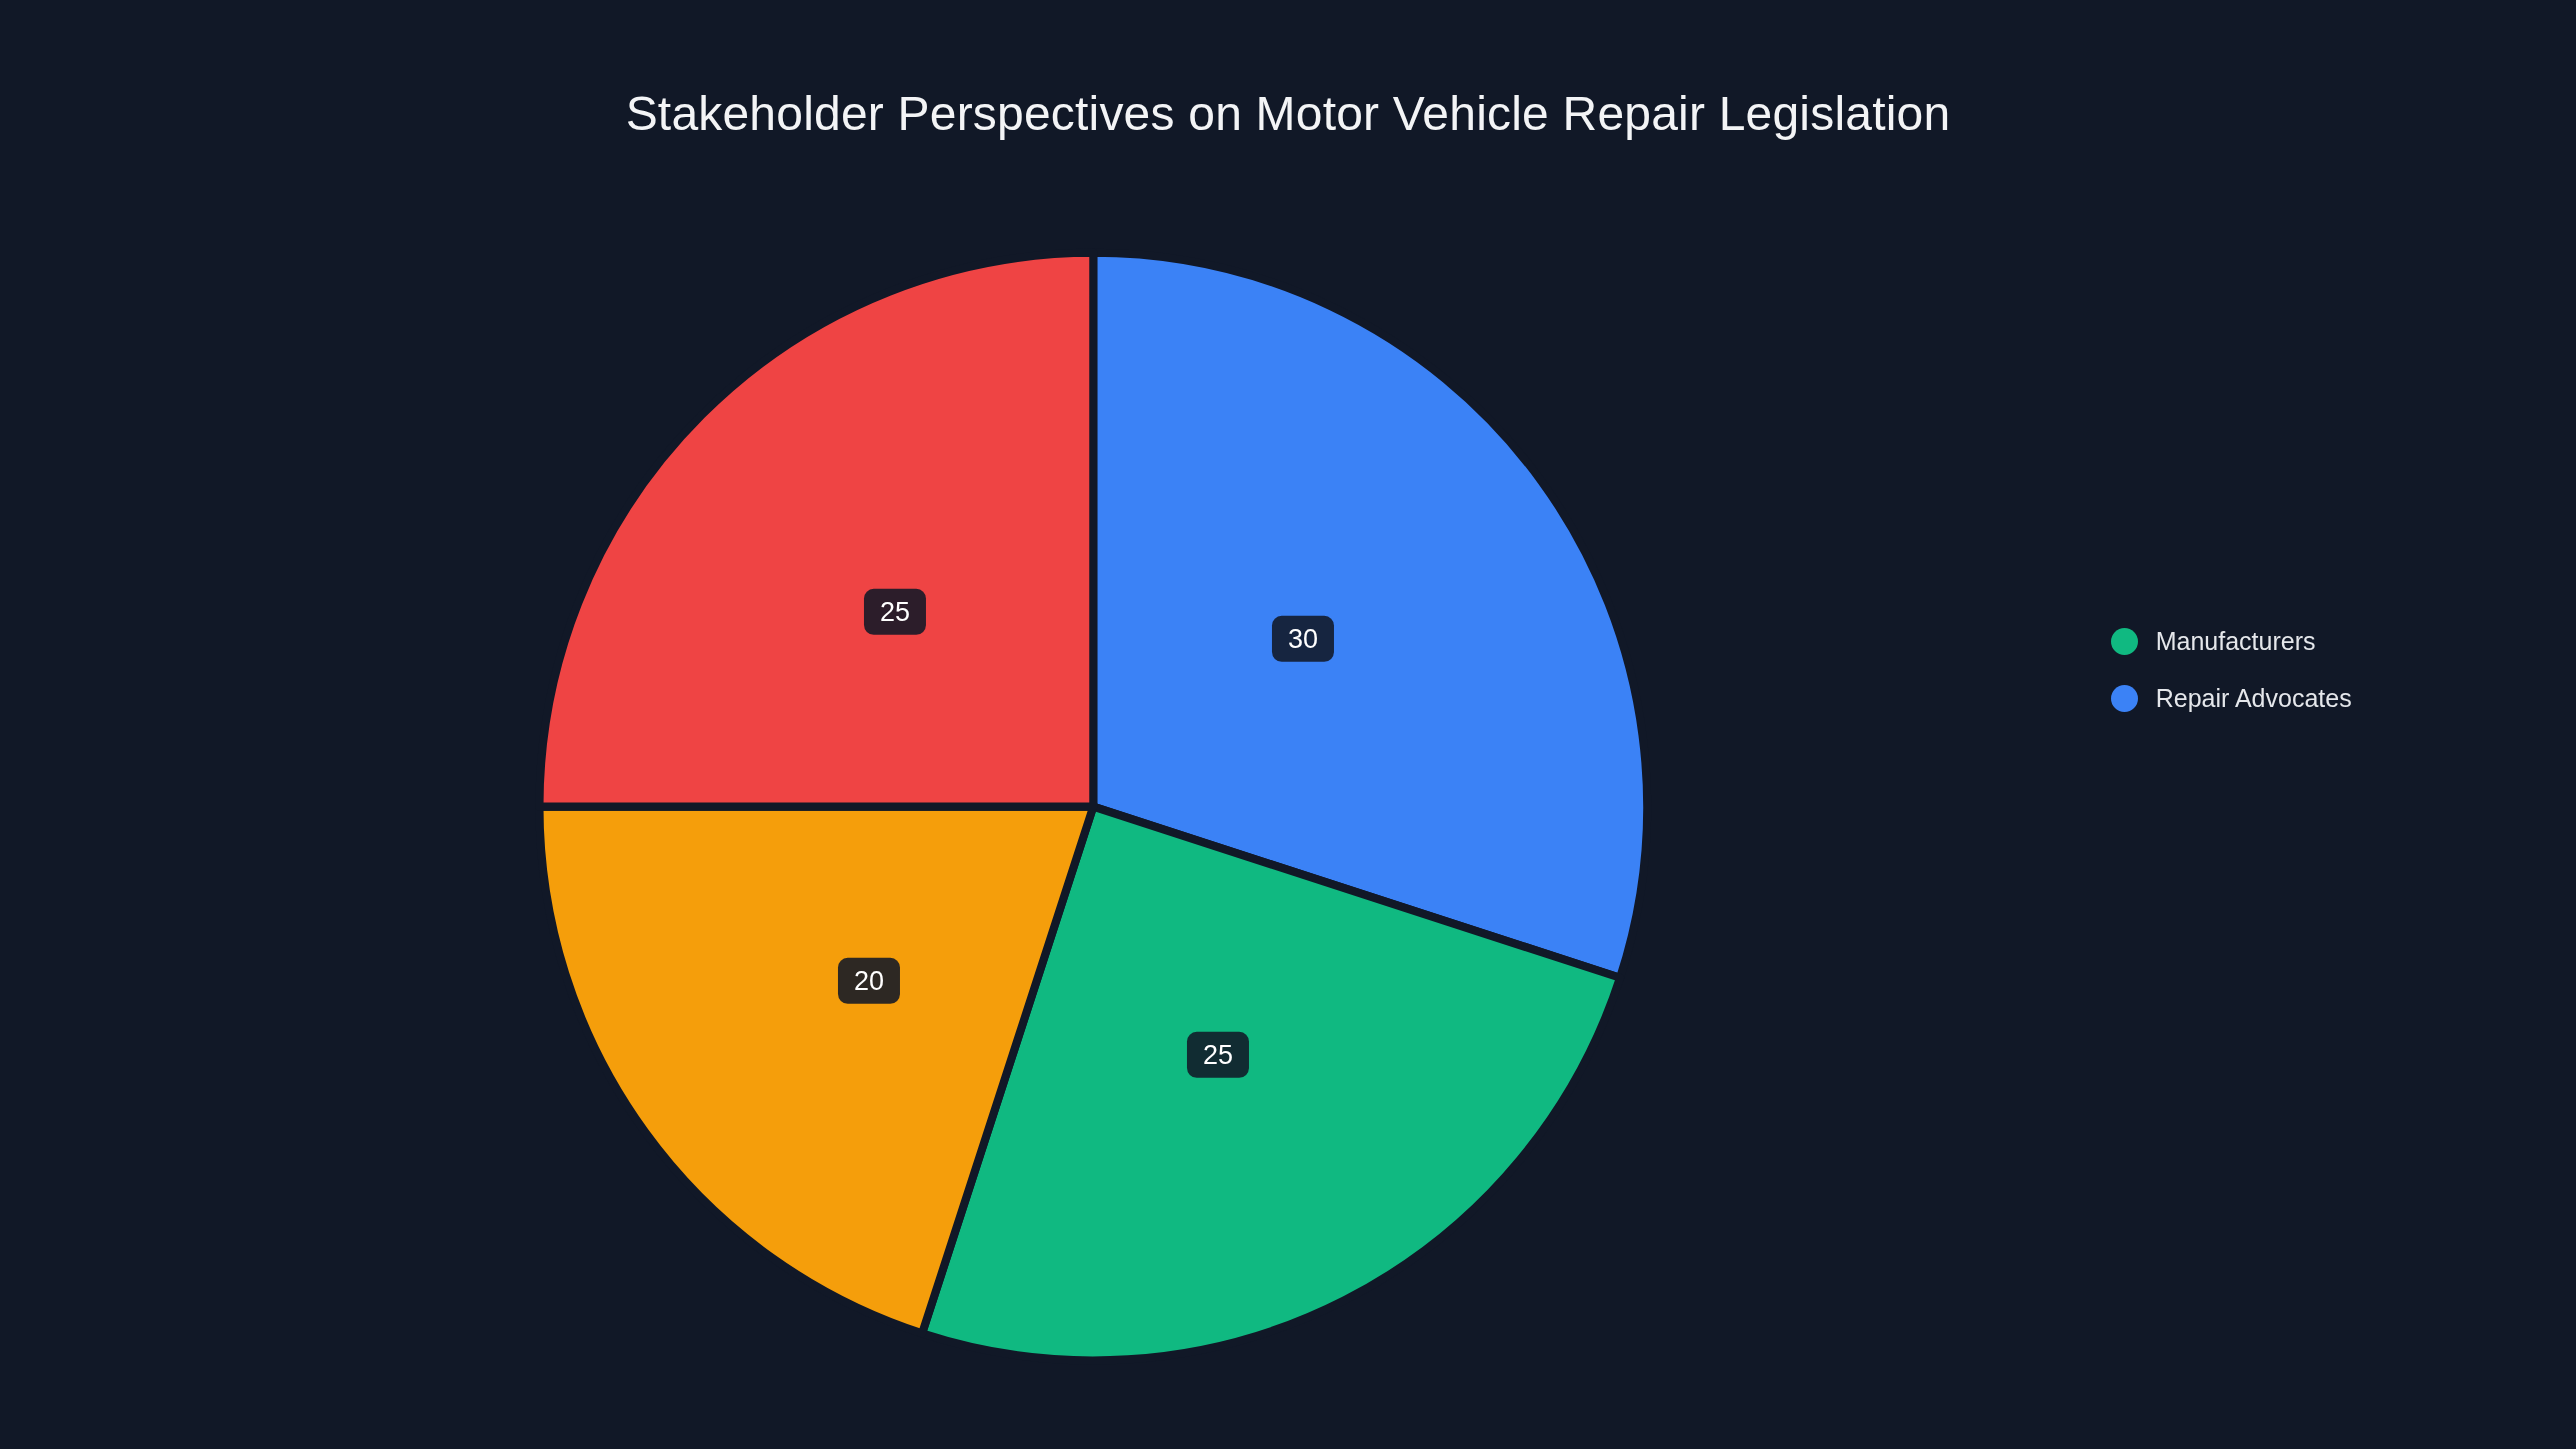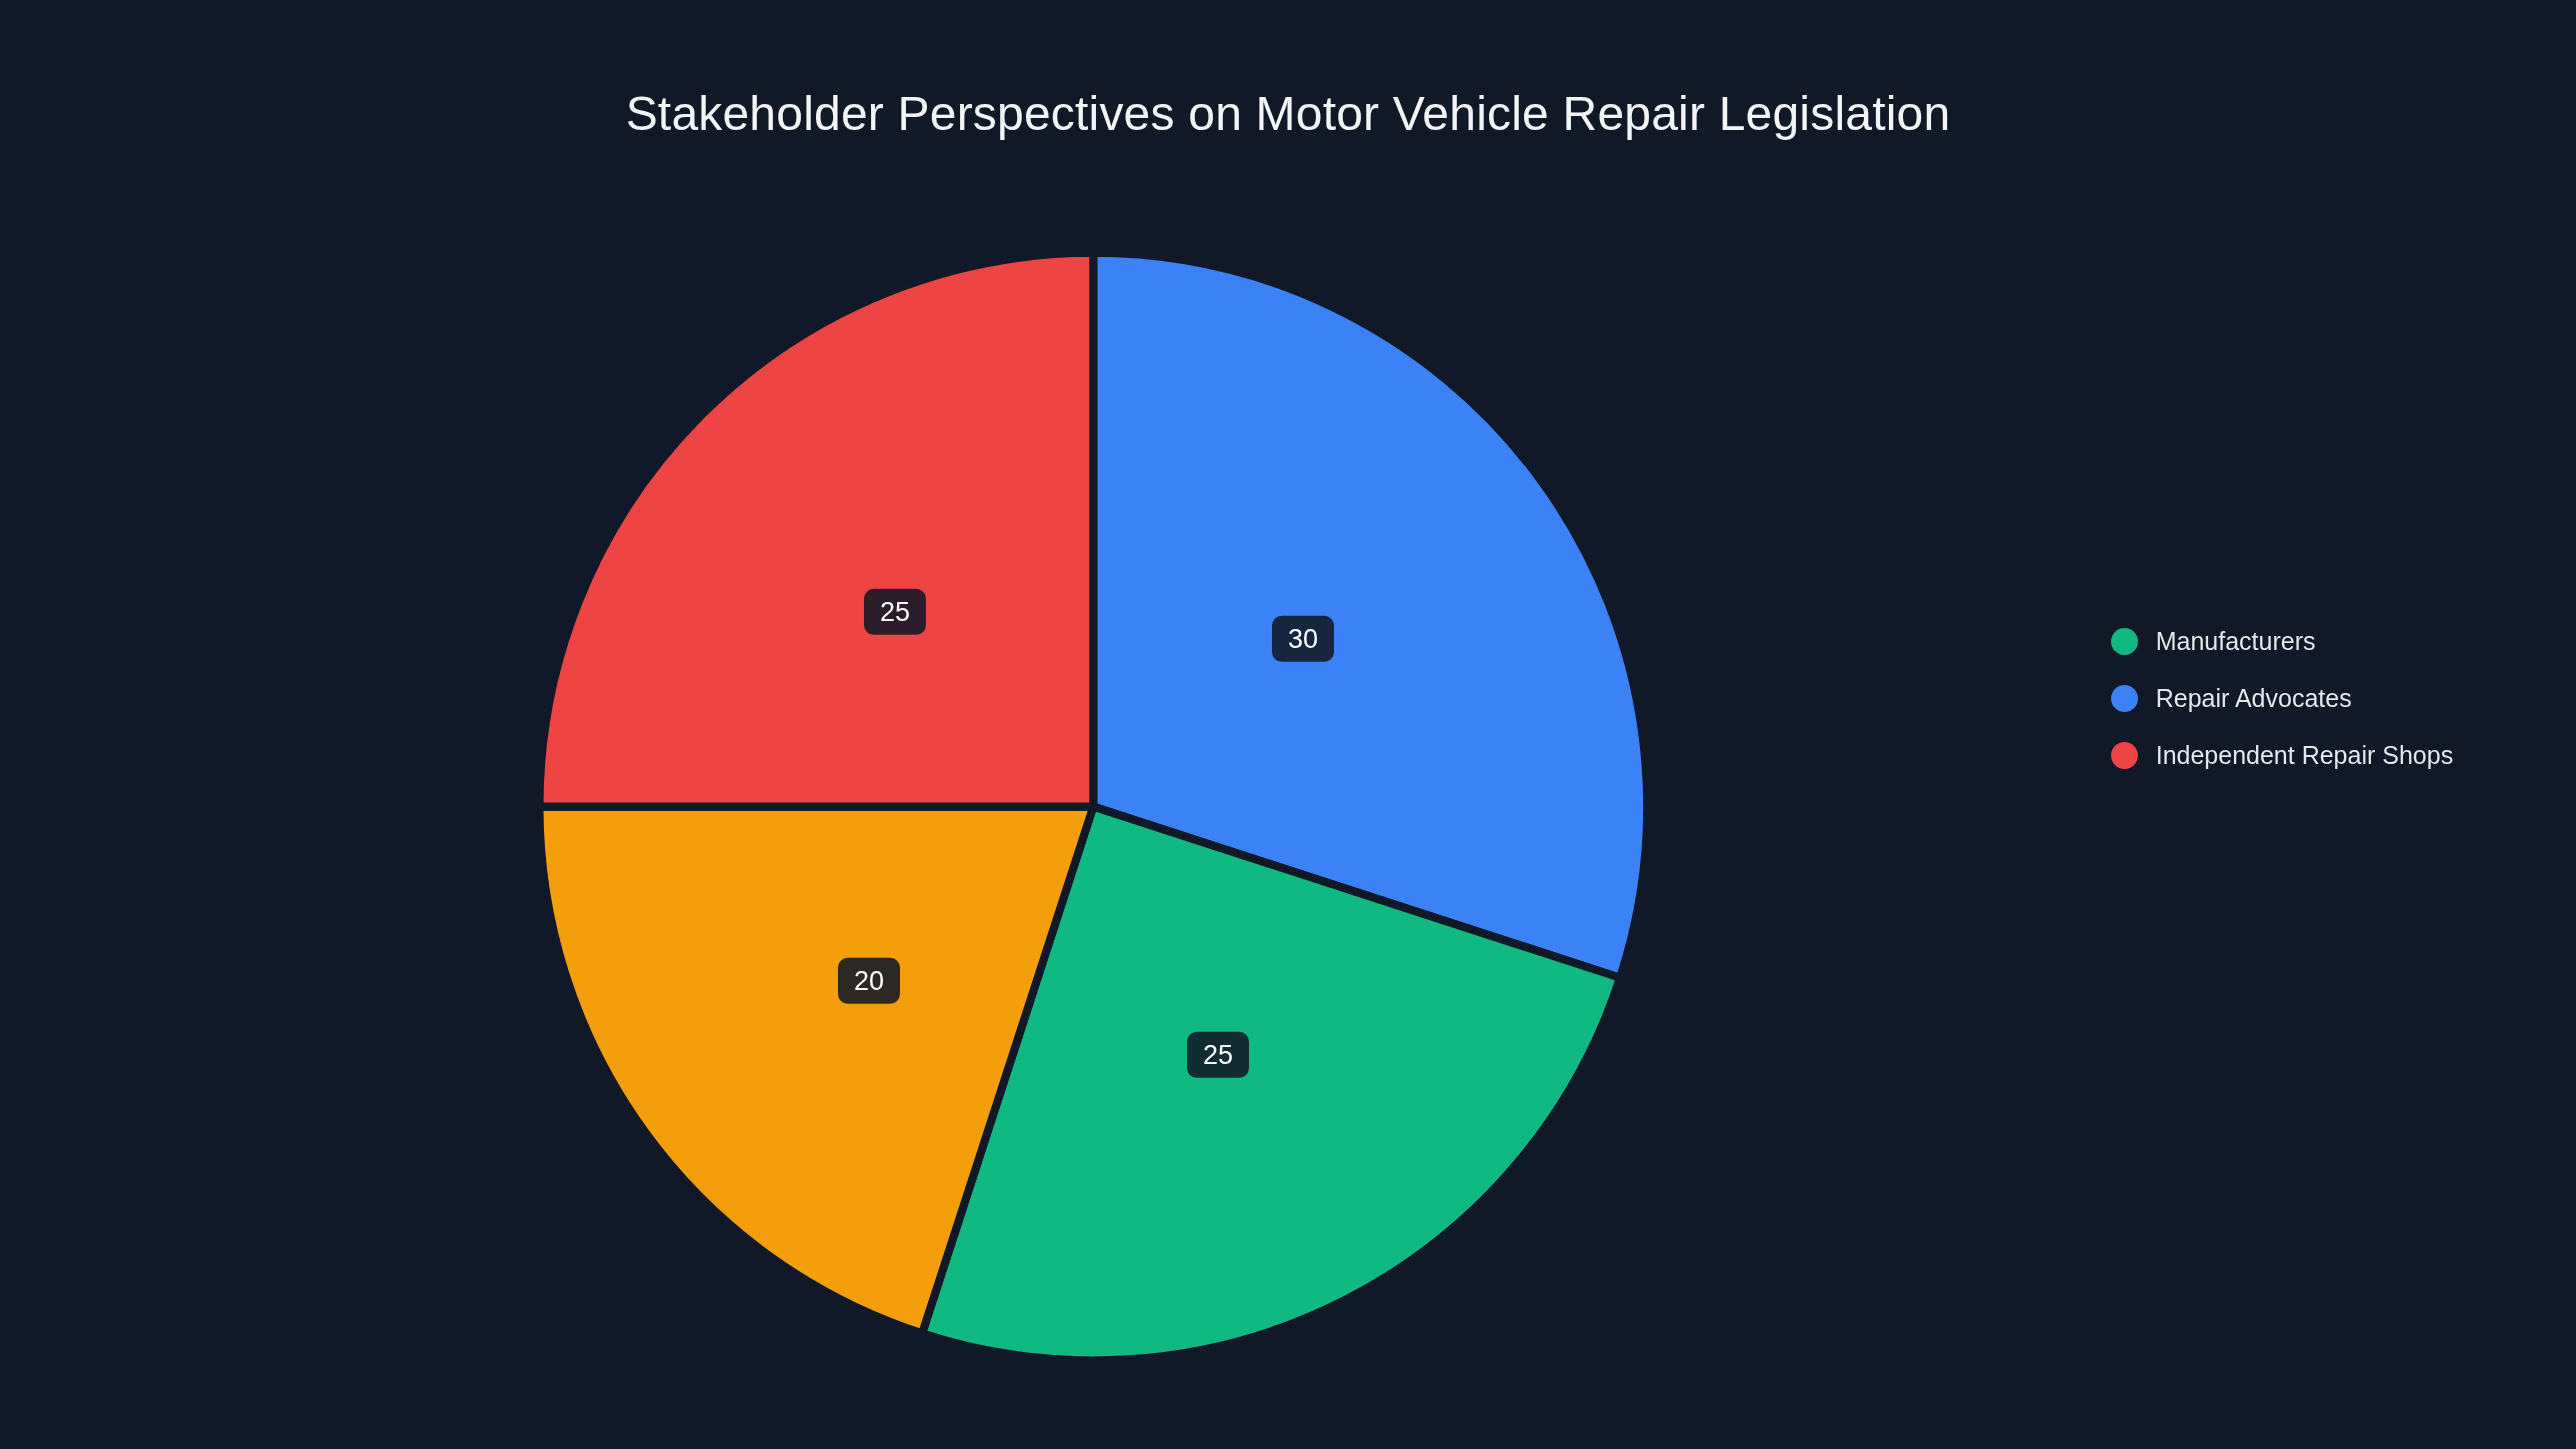--- a/index.html
+++ b/index.html
@@ -118,20 +118,16 @@
 
   <div id="legend">
       <div class="legend-item">
         <span class="legend-swatch" style="background: rgb(16, 185, 129);"></span>
         <span class="legend-label">Manufacturers</span>
       </div>
       <div class="legend-item">
         <span class="legend-swatch" style="background: rgb(59, 130, 246);"></span>
         <span class="legend-label">Repair Advocates</span>
       </div>
-      <div class="legend-item">
-        <span class="legend-swatch" style="background: rgb(239, 68, 68);"></span>
-        <span class="legend-label">Independent Repair Shops</span>
-      </div>
     </div>
 
 </div>
 
 
 </body></html>

